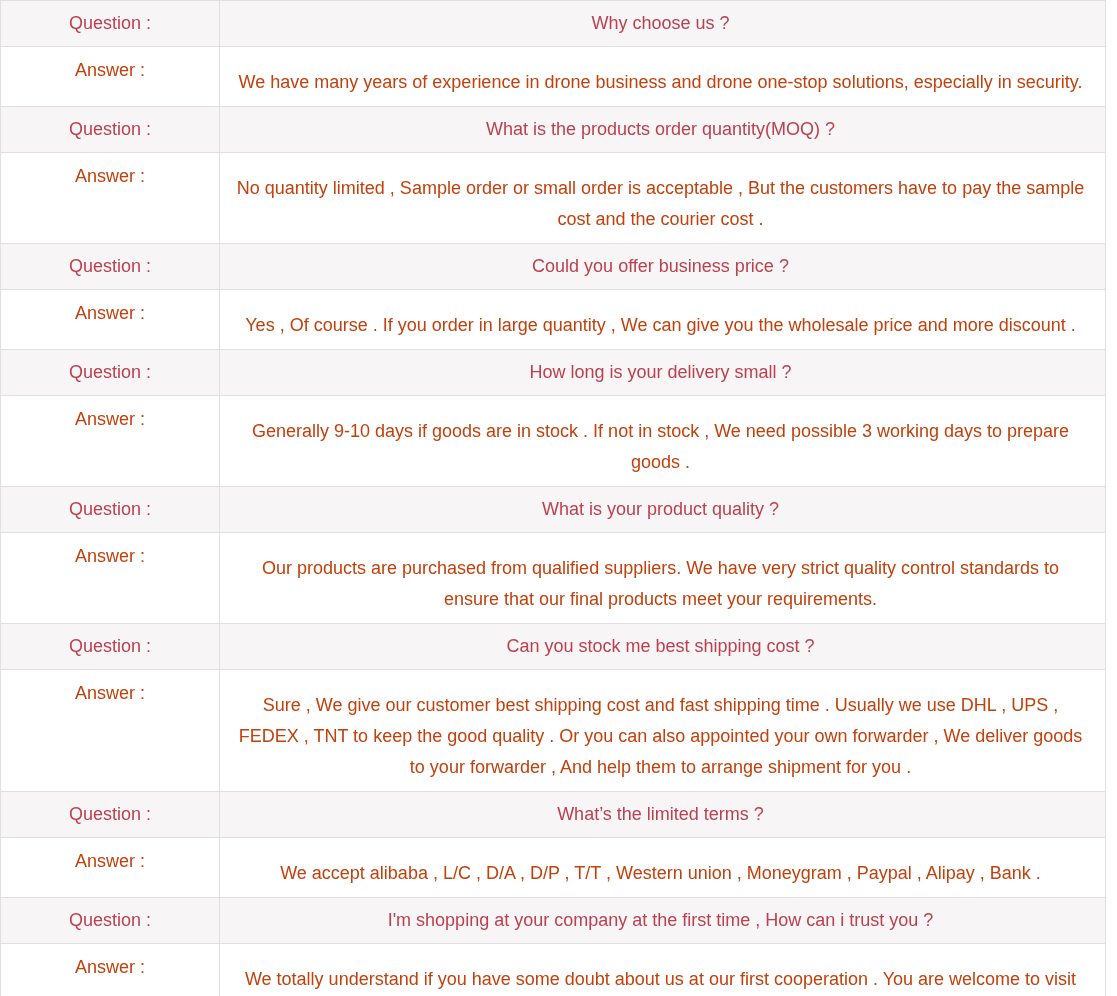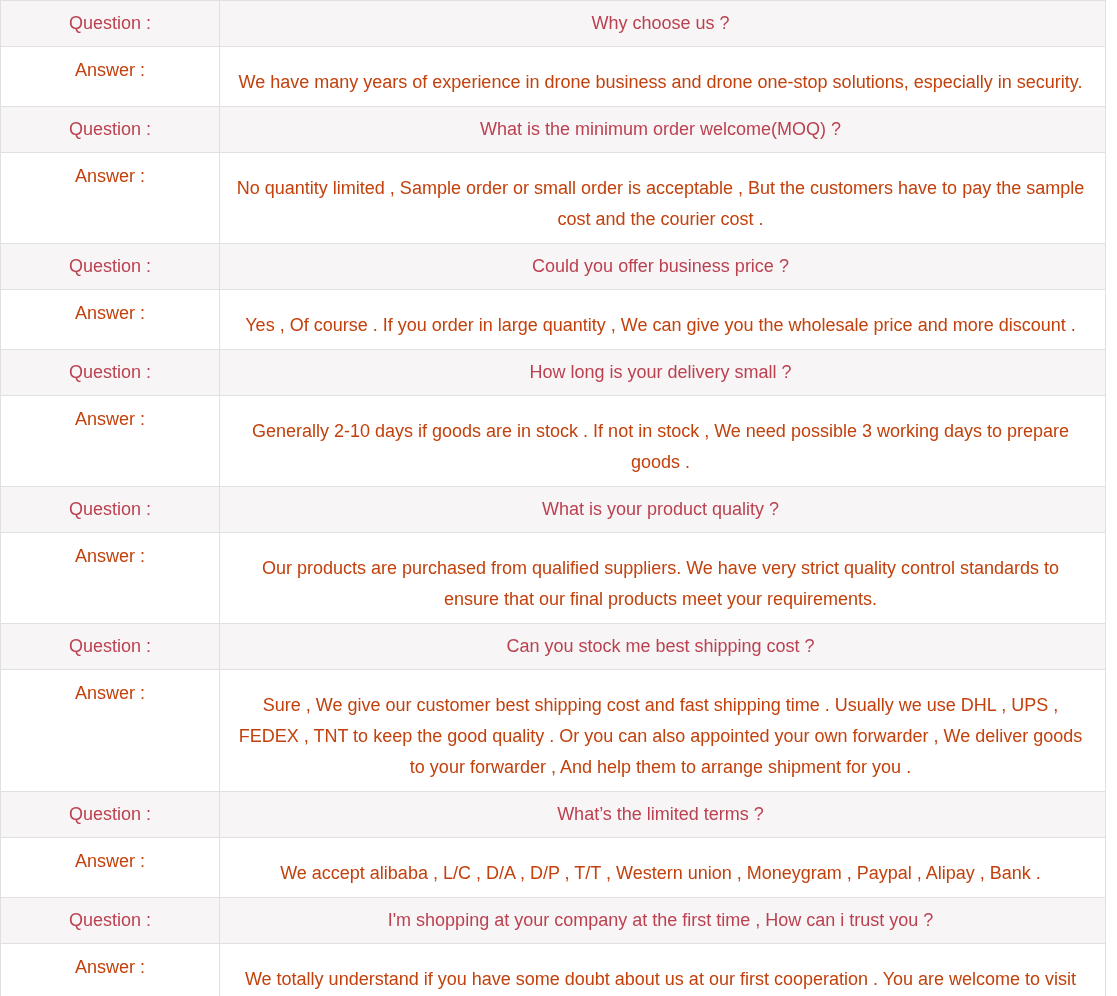--- a/index.html
+++ b/index.html
@@ -65,21 +65,21 @@
         <td class="label-cell">Question :</td>
         <td class="content-cell">Why choose us ?</td>
       </tr>
       <tr class="a-row">
         <td class="label-cell">Answer :</td>
         <td class="content-cell">We have many years of experience in drone business and drone one-stop solutions, especially in security.</td>
       </tr>
 
       <tr class="q-row">
         <td class="label-cell">Question :</td>
-        <td class="content-cell">What is the minimum order welcome(MOQ) ?</td>
+        <td class="content-cell">What is the products order quantity(MOQ) ?</td>
       </tr>
       <tr class="a-row">
         <td class="label-cell">Answer :</td>
         <td class="content-cell">No quantity limited , Sample order or small order is acceptable , But the customers have to pay the sample cost and the courier cost .</td>
       </tr>
 
       <tr class="q-row">
         <td class="label-cell">Question :</td>
         <td class="content-cell">Could you offer business price ?</td>
       </tr>
@@ -87,21 +87,21 @@
         <td class="label-cell">Answer :</td>
         <td class="content-cell">Yes , Of course . If you order in large quantity , We can give you the wholesale price and more discount .</td>
       </tr>
 
       <tr class="q-row">
         <td class="label-cell">Question :</td>
         <td class="content-cell">How long is your delivery small ?</td>
       </tr>
       <tr class="a-row">
         <td class="label-cell">Answer :</td>
-        <td class="content-cell">Generally 2-10 days if goods are in stock . If not in stock , We need possible 3 working days to prepare goods .</td>
+        <td class="content-cell">Generally 9-10 days if goods are in stock . If not in stock , We need possible 3 working days to prepare goods .</td>
       </tr>
 
       <tr class="q-row">
         <td class="label-cell">Question :</td>
         <td class="content-cell">What is your product quality ?</td>
       </tr>
       <tr class="a-row">
         <td class="label-cell">Answer :</td>
         <td class="content-cell">Our products are purchased from qualified suppliers. We have very strict quality control standards to ensure that our final products meet your requirements.</td>
       </tr>

